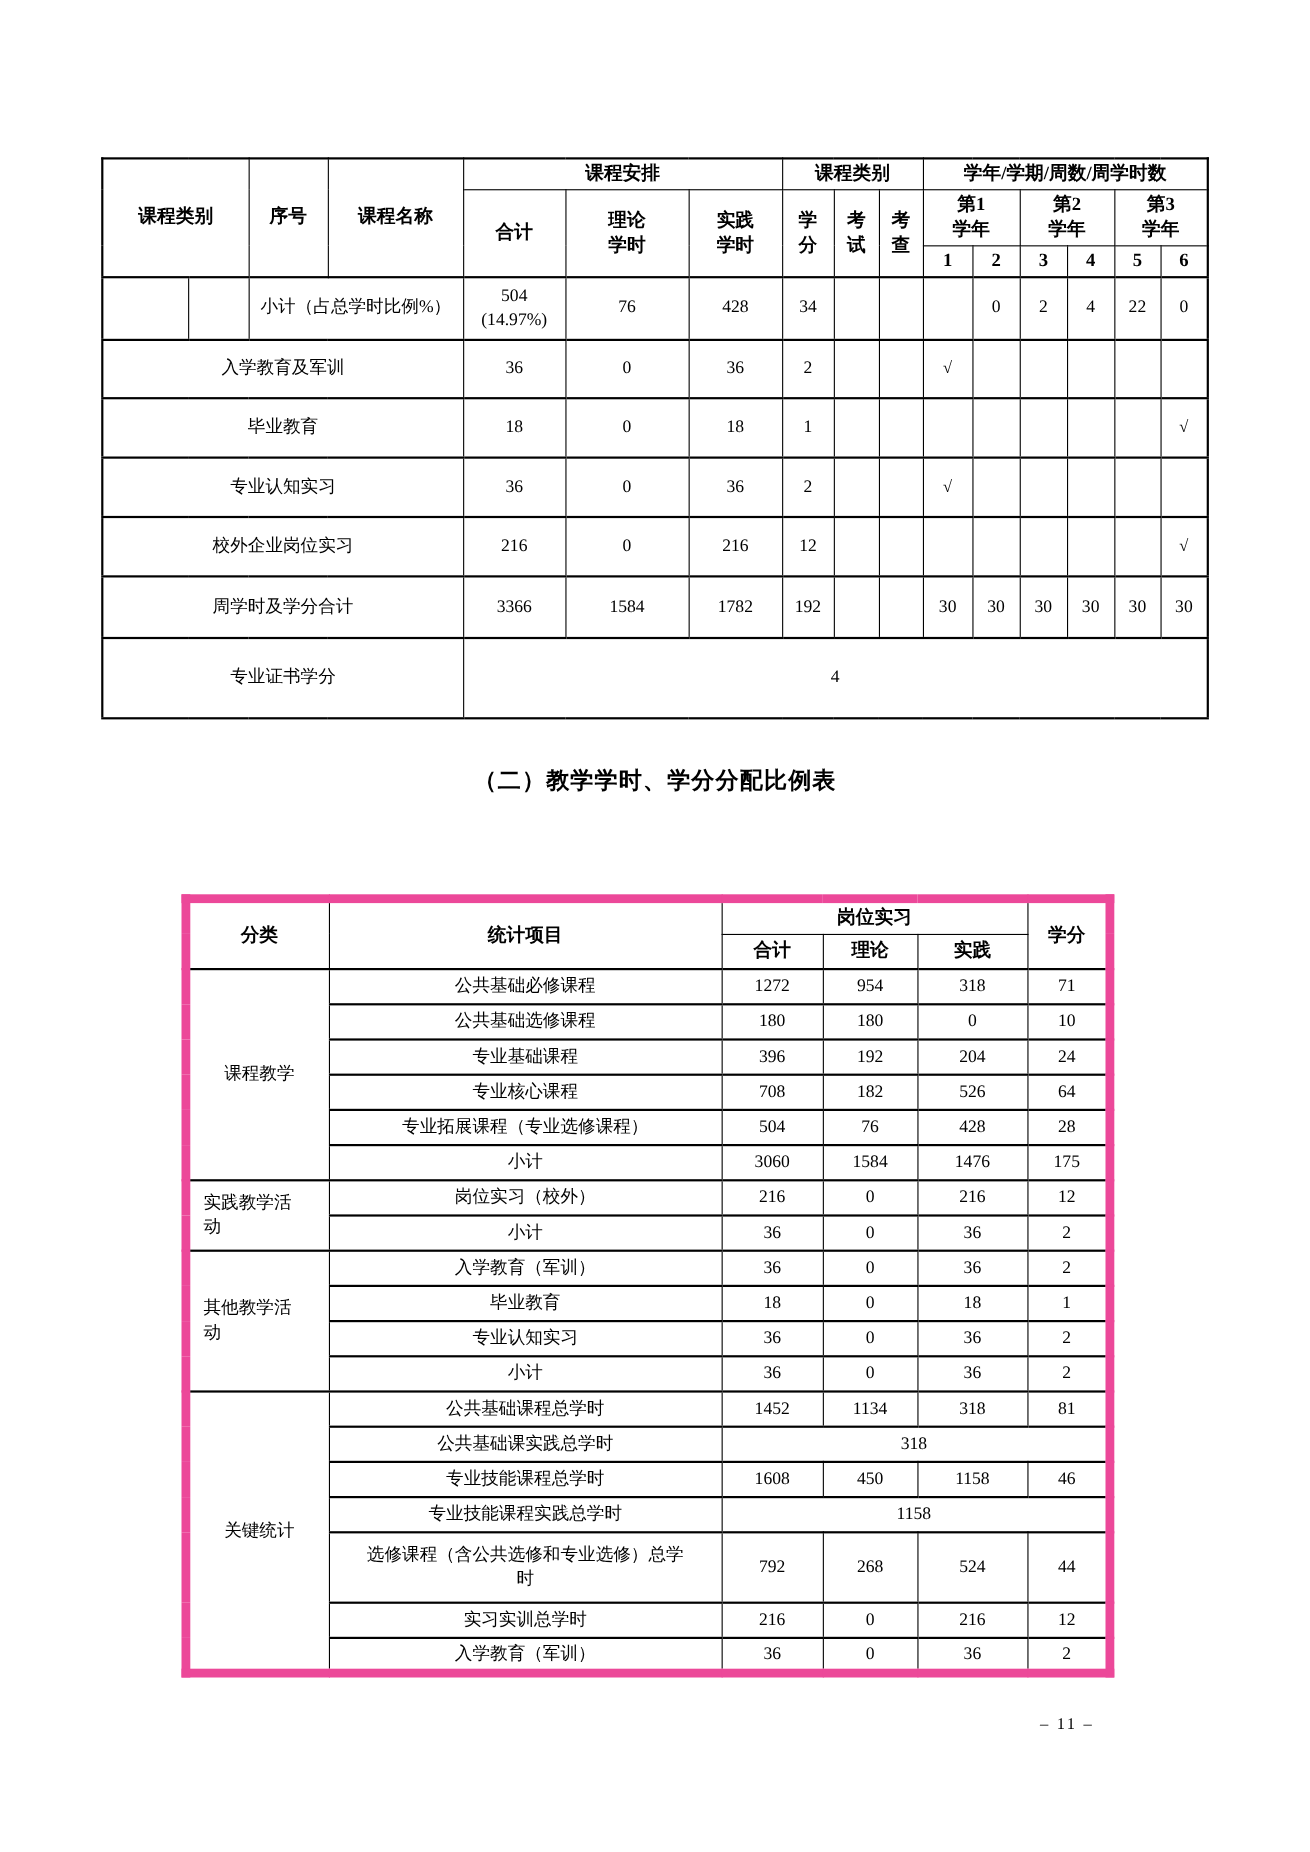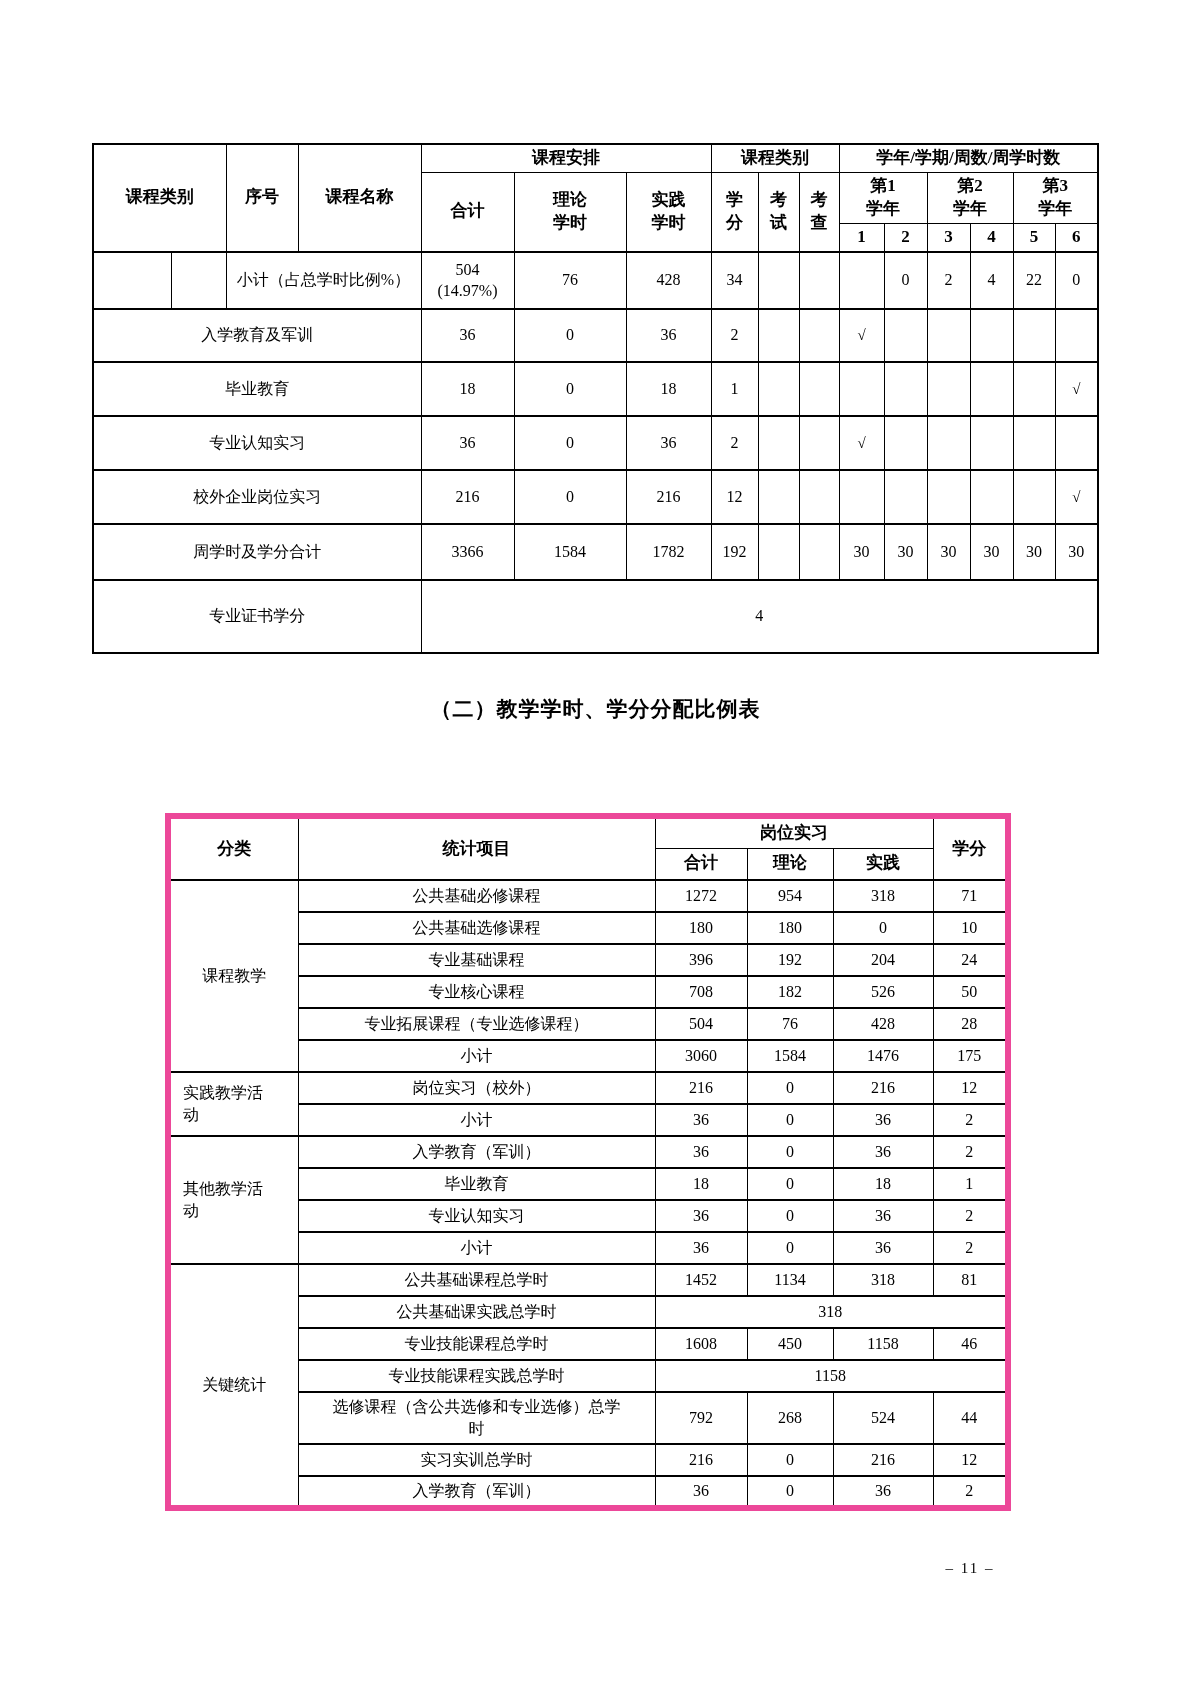--- a/index.html
+++ b/index.html
@@ -12,26 +12,26 @@
   td {
     border-left:1px solid #000; border-right:1px solid #000;
     border-top:2px solid #000; border-bottom:2px solid #000;
     text-align:center; vertical-align:middle;
     font-size:16px; line-height:1.35; padding:2px 3px;
     overflow:hidden;
   }
   
   tr.hd td { border-top-width:1px; border-bottom-width:1px; font-weight:bold; font-size:17px; }
   .t1 { position:absolute; left:92px; top:143px; width:1005px; border:2px solid #000; }
-  .t2 { position:absolute; left:165px; top:813px; width:840px; border:6px solid #ec4899; }
+  .t2 { position:absolute; left:165px; top:813px; width:840px; border:8px solid #ec4899; }
   .pre { white-space:pre-line; }
   .h28 { height:28px; } .h50 { height:50px; } .h22 { height:22px; }
   .r57 { height:57px; } .r53 { height:53px; } .r54 { height:54px; }
   .r56 { height:56px;padding-left:44px; } .r73 { height:73px; }
-  .q32 { height:32px; } .q64 { height:52px; }
+  .q32 { height:32px; } .q64 { height:64px; }
   .cat-wrap { text-align:left; padding-left:12px; white-space:pre-line; }
   .check { font-size:15px; }
   .section-title {
     position:absolute; left:0; top:695px; width:1191px;
     text-align:center; font-size:21px; font-weight:bold; letter-spacing:1px;
   }
   .page-number {
     position:absolute; left:905px; top:1560px; width:130px;
     text-align:center; font-size:15px; letter-spacing:2px;
   }
@@ -245,21 +245,21 @@
     <td>396</td>
     <td>192</td>
     <td>204</td>
     <td>24</td>
   </tr>
   <tr class="q32">
     <td>专业核心课程</td>
     <td>708</td>
     <td>182</td>
     <td>526</td>
-    <td>50</td>
+    <td>64</td>
   </tr>
   <tr class="q32">
     <td>专业拓展课程（专业选修课程）</td>
     <td>504</td>
     <td>76</td>
     <td>428</td>
     <td>28</td>
   </tr>
   <tr class="q32">
     <td>小计</td>

